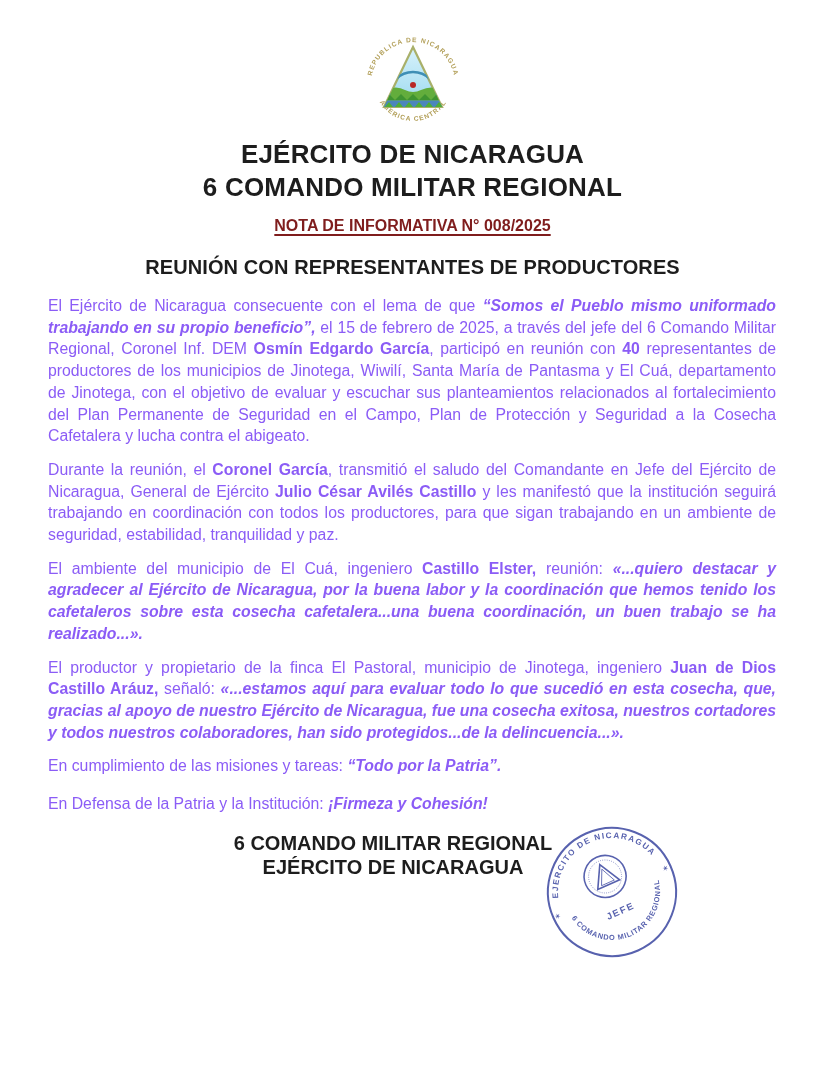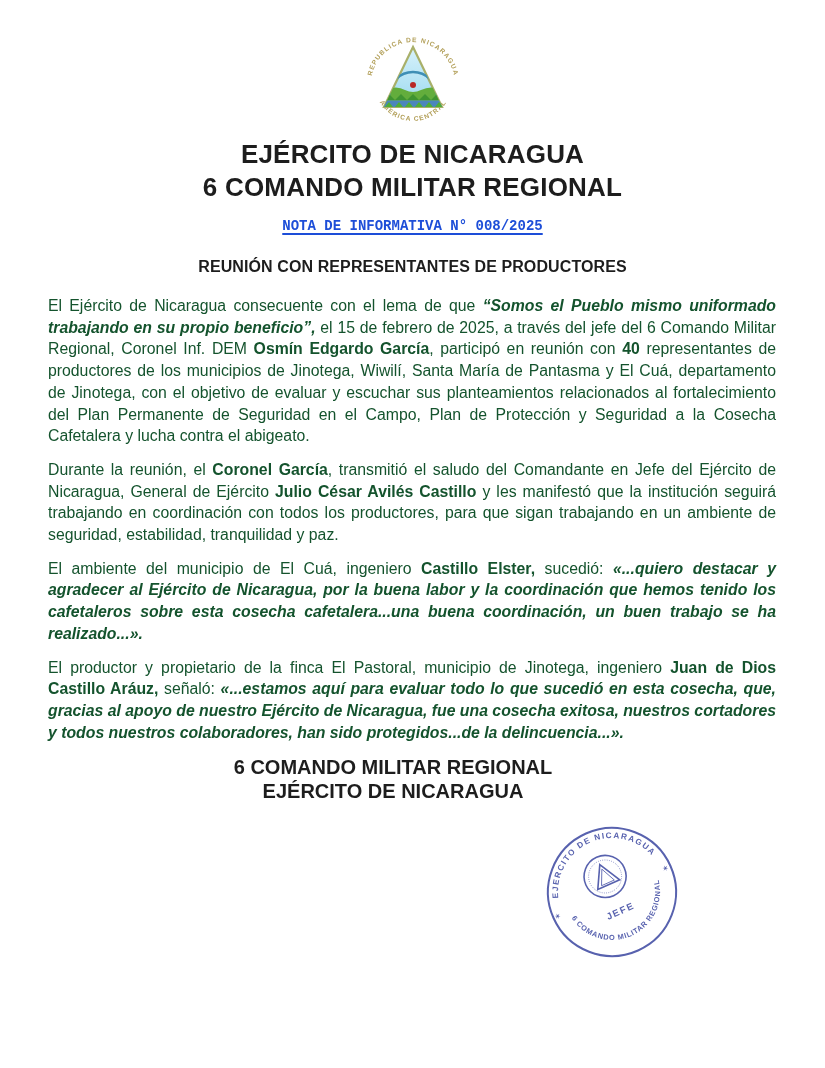--- a/index.html
+++ b/index.html
@@ -29,46 +29,45 @@
   .header { text-align: center; margin-top: 8px; }
   .main-title {
     font-size: 26px;
     font-weight: 700;
     line-height: 33px;
     color: #1d1d1d;
     letter-spacing: 0.2px;
   }
   .doc-number {
     margin-top: 10px;
-    font-size: 14px;
+    font-size: 16px;
     font-weight: 700;
     line-height: 24px;
-    color: #1d4ed8;
-    font-family: Liberation Mono, monospace;
+    color: #7f1d1d;
   }
   .doc-number .u {
     text-decoration: underline;
     text-decoration-thickness: 2px;
     text-underline-offset: 3px;
   }
   .subject {
     margin-top: 17px;
-    font-size: 16px;
+    font-size: 20px;
     font-weight: 700;
     line-height: 24px;
     color: #1d1d1d;
     letter-spacing: 0.1px;
   }
   
   .body-text {
     margin: 16px 49px 0 48px;
     font-size: 15.8px;
     line-height: 21.7px;
     text-align: justify;
-    color: #14532d;
+    color: #8b5cf6;
   }
   .body-text p { margin: 0 0 12px 0; }
   .body-text p.gap { margin-bottom: 16px; }
   .b  { font-weight: 700; }
   .bi { font-weight: 700; font-style: italic; }
   
   .footer-block {
     width: 690px;
     margin: 4px 0 0 48px;
     text-align: center;
@@ -153,25 +152,27 @@
       <span class="u">NOTA DE INFORMATIVA N° 008/2025</span>
     </div>
     <div class="subject">REUNIÓN CON REPRESENTANTES DE PRODUCTORES</div>
   </div>
 
   <div class="body-text">
     <p><span>El Ejército de Nicaragua consecuente con el lema de que </span><span class="bi">“Somos el Pueblo mismo uniformado trabajando en su propio beneficio”,</span><span> el 15 de febrero de 2025, a través del jefe del 6 Comando Militar Regional, Coronel Inf. DEM </span><span class="b">Osmín Edgardo García</span><span>, participó en reunión con </span><span class="b">40</span><span> representantes de productores de los municipios de Jinotega, Wiwilí, Santa María de Pantasma y El Cuá, departamento de Jinotega, con el objetivo de evaluar y escuchar sus planteamientos relacionados al fortalecimiento del Plan Permanente de Seguridad en el Campo, Plan de Protección y Seguridad a la Cosecha Cafetalera y lucha contra el abigeato.</span></p>
 
     <p><span>Durante la reunión, el </span><span class="b">Coronel García</span><span>, transmitió el saludo del Comandante en Jefe del Ejército de Nicaragua, General de Ejército </span><span class="b">Julio César Avilés Castillo</span><span> y les manifestó que la institución seguirá trabajando en coordinación con todos los productores, para que sigan trabajando en un ambiente de seguridad, estabilidad, tranquilidad y paz.</span></p>
 
-    <p><span>El ambiente del municipio de El Cuá, ingeniero </span><span class="b">Castillo Elster,</span><span> sucedió: </span><span class="bi">«...quiero destacar y agradecer al Ejército de Nicaragua, por la buena labor y la coordinación que hemos tenido los cafetaleros sobre esta cosecha cafetalera...una buena coordinación, un buen trabajo se ha realizado...».</span></p>
+    <p><span>El ambiente del municipio de El Cuá, ingeniero </span><span class="b">Castillo Elster,</span><span> reunión: </span><span class="bi">«...quiero destacar y agradecer al Ejército de Nicaragua, por la buena labor y la coordinación que hemos tenido los cafetaleros sobre esta cosecha cafetalera...una buena coordinación, un buen trabajo se ha realizado...».</span></p>
 
     <p><span>El productor y propietario de la finca El Pastoral, municipio de Jinotega, ingeniero </span><span class="b">Juan de Dios Castillo Aráuz,</span><span> señaló: </span><span class="bi">«...estamos aquí para evaluar todo lo que sucedió en esta cosecha, que, gracias al apoyo de nuestro Ejército de Nicaragua, fue una cosecha exitosa, nuestros cortadores y todos nuestros colaboradores, han sido protegidos...de la delincuencia...».</span></p>
 
-
+    <p class="gap"><span>En cumplimiento de las misiones y tareas: </span><span class="bi">“Todo por la Patria”.</span></p>
+
+    <p class="gap"><span>En Defensa de la Patria y la Institución: </span><span class="bi">¡Firmeza y Cohesión!</span></p>
 
   </div>
 
   <div class="footer-block">
     <div>6 COMANDO MILITAR REGIONAL</div>
     <div>EJÉRCITO DE NICARAGUA</div>
   </div>
 
   <div class="seal-wrap">
     <svg viewBox="0 0 140 140" width="140" height="140">

